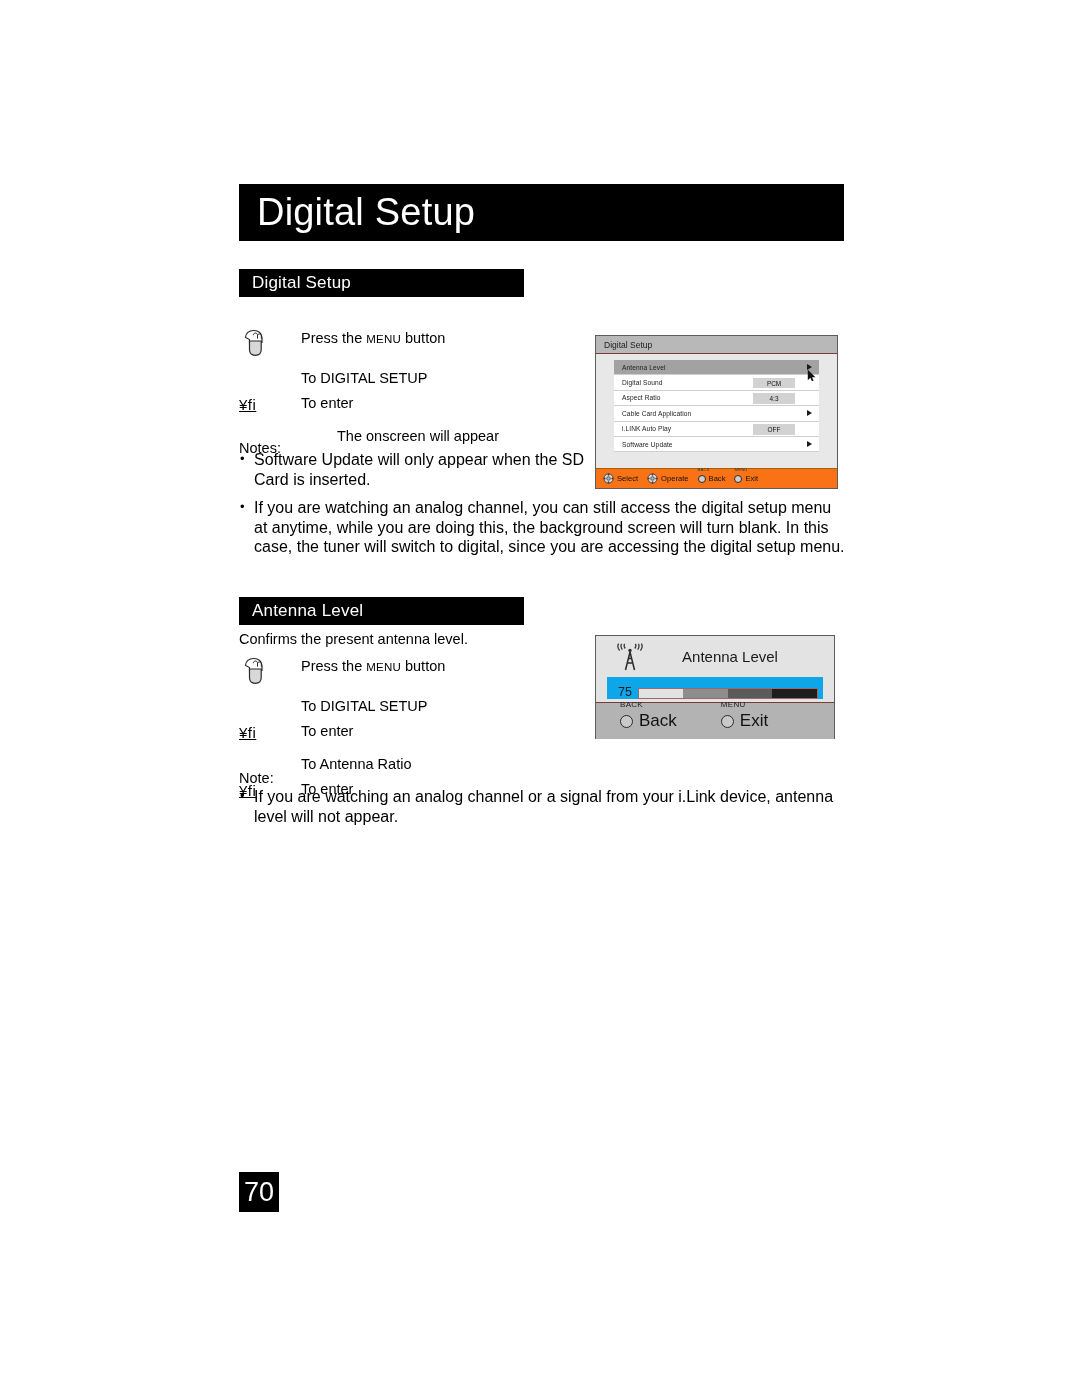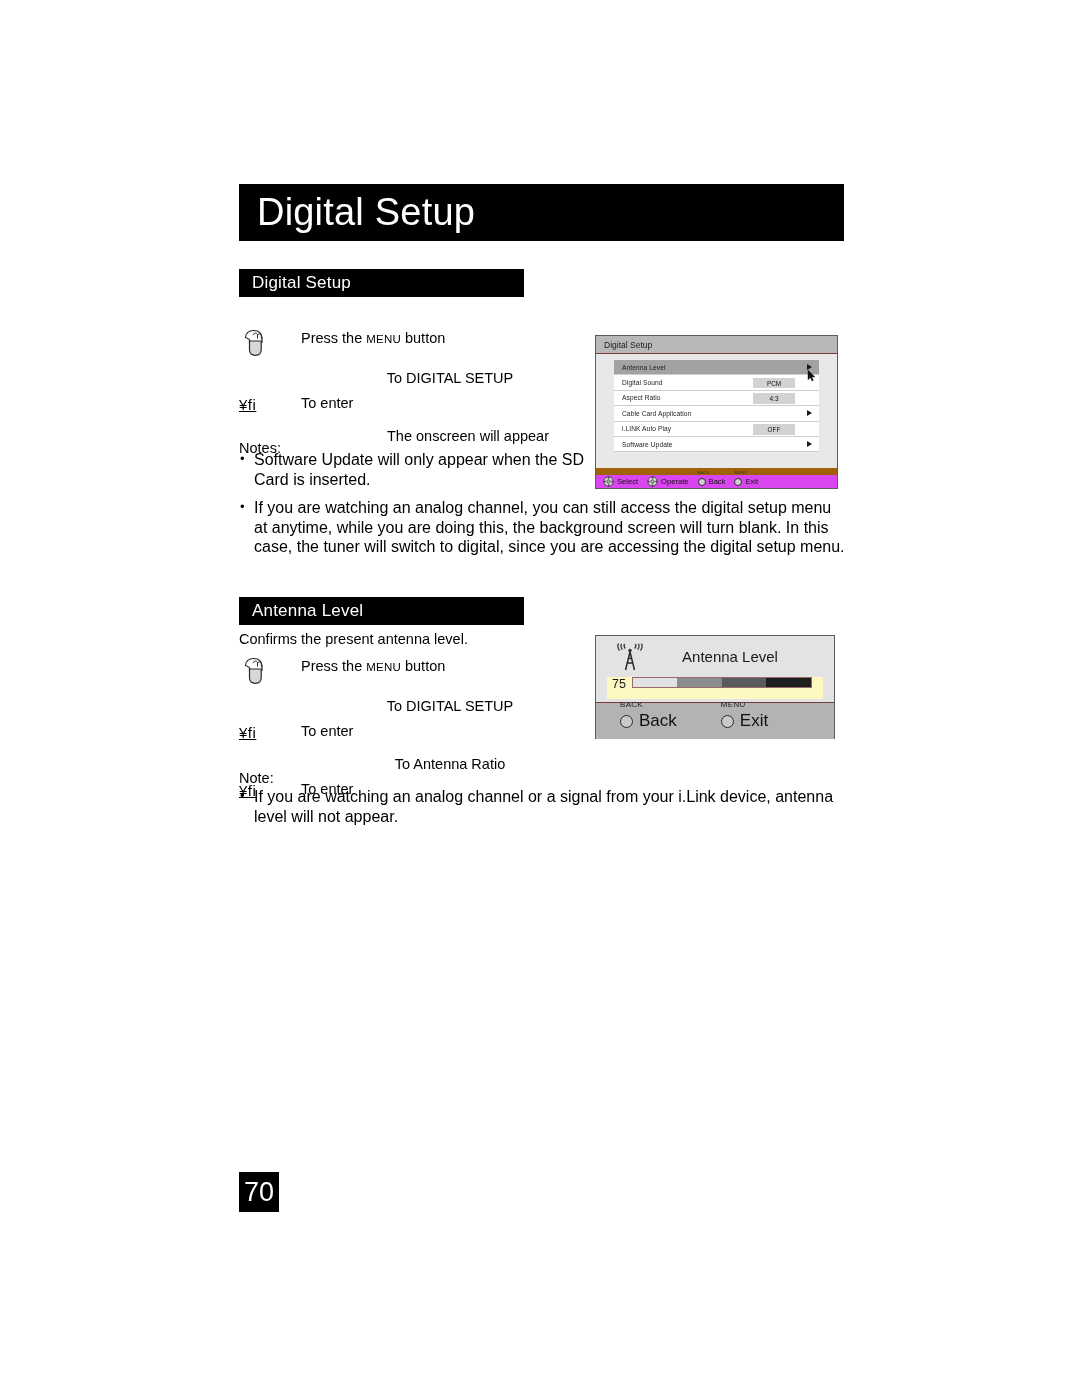--- a/index.html
+++ b/index.html
@@ -88,21 +88,21 @@
     font-size: 15px;
     line-height: 21px;
     padding-top: 1px;
     text-decoration: underline;
   }
   .step-text {
     font-size: 14.5px;
     line-height: 21px;
   }
   .step-text.indent { padding-left: 36px; }
-  .step-gap-top { margin-top: 11px; justify-content: center; }
+  .step-gap-top { margin-top: 11px; }
   .step-gap-small { margin-top: 3px; }
 
   
   .hand-icon {
     width: 26px;
     height: 28px;
     display: block;
     margin-left: 2px;
   }
 
@@ -215,22 +215,22 @@
     left: 211px;
     top: 33px;
     width: 10px;
     height: 13px;
   }
   .osd-footer {
     position: absolute;
     left: 0; bottom: 0;
     width: 100%;
     height: 20px;
-    background: #d946ef;
-    border-top: 7px solid #a16207;
+    background: #f97316;
+    border-top: 1px solid #a16207;
     display: flex;
     align-items: center;
     padding-left: 7px;
     gap: 9px;
   }
   .osd-foot-item {
     display: flex;
     align-items: flex-end;
     gap: 3px;
     position: relative;
@@ -288,24 +288,24 @@
     font-size: 15px;
     color: #1a1a1a;
     padding-left: 30px;
   }
   .level-strip {
     position: absolute;
     left: 11px;
     top: 41px;
     width: 216px;
     height: 22px;
-    background: #fef9c3;
-    display: flex;
-    align-items: flex-start;
-    padding-left: 5px;
+    background: #0ea5e9;
+    display: flex;
+    align-items: flex-end;
+    padding-left: 11px;
   }
   .level-number {
     font-size: 12.5px;
     color: #1a1a1a;
     margin-right: 6px;
   }
   .level-bar {
     display: flex;
     height: 11px;
     width: 180px;

